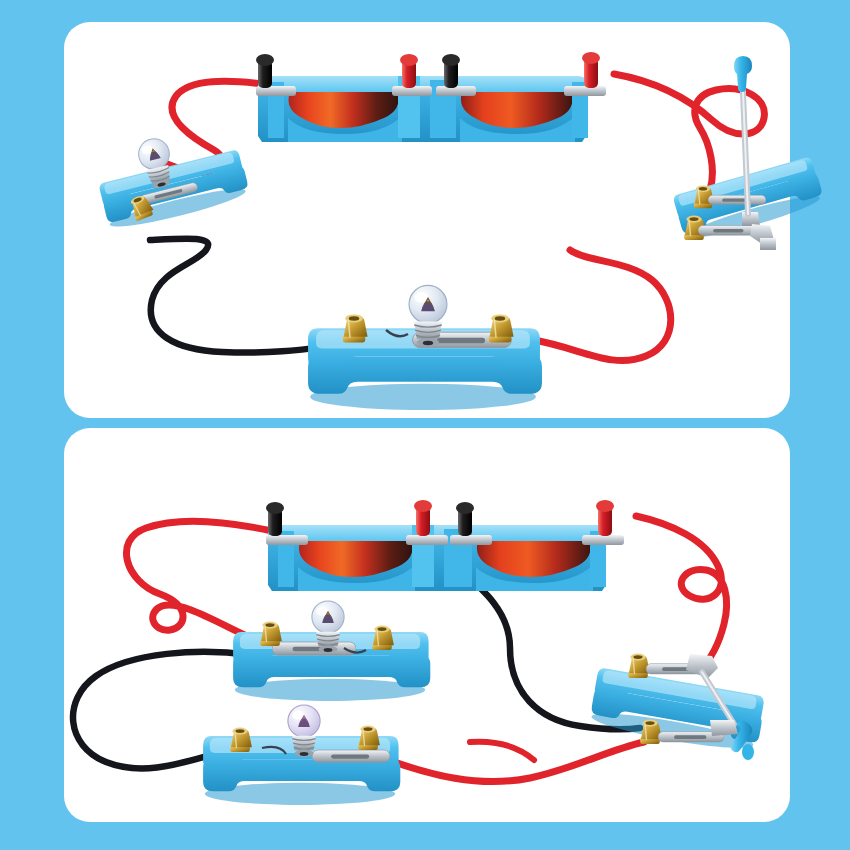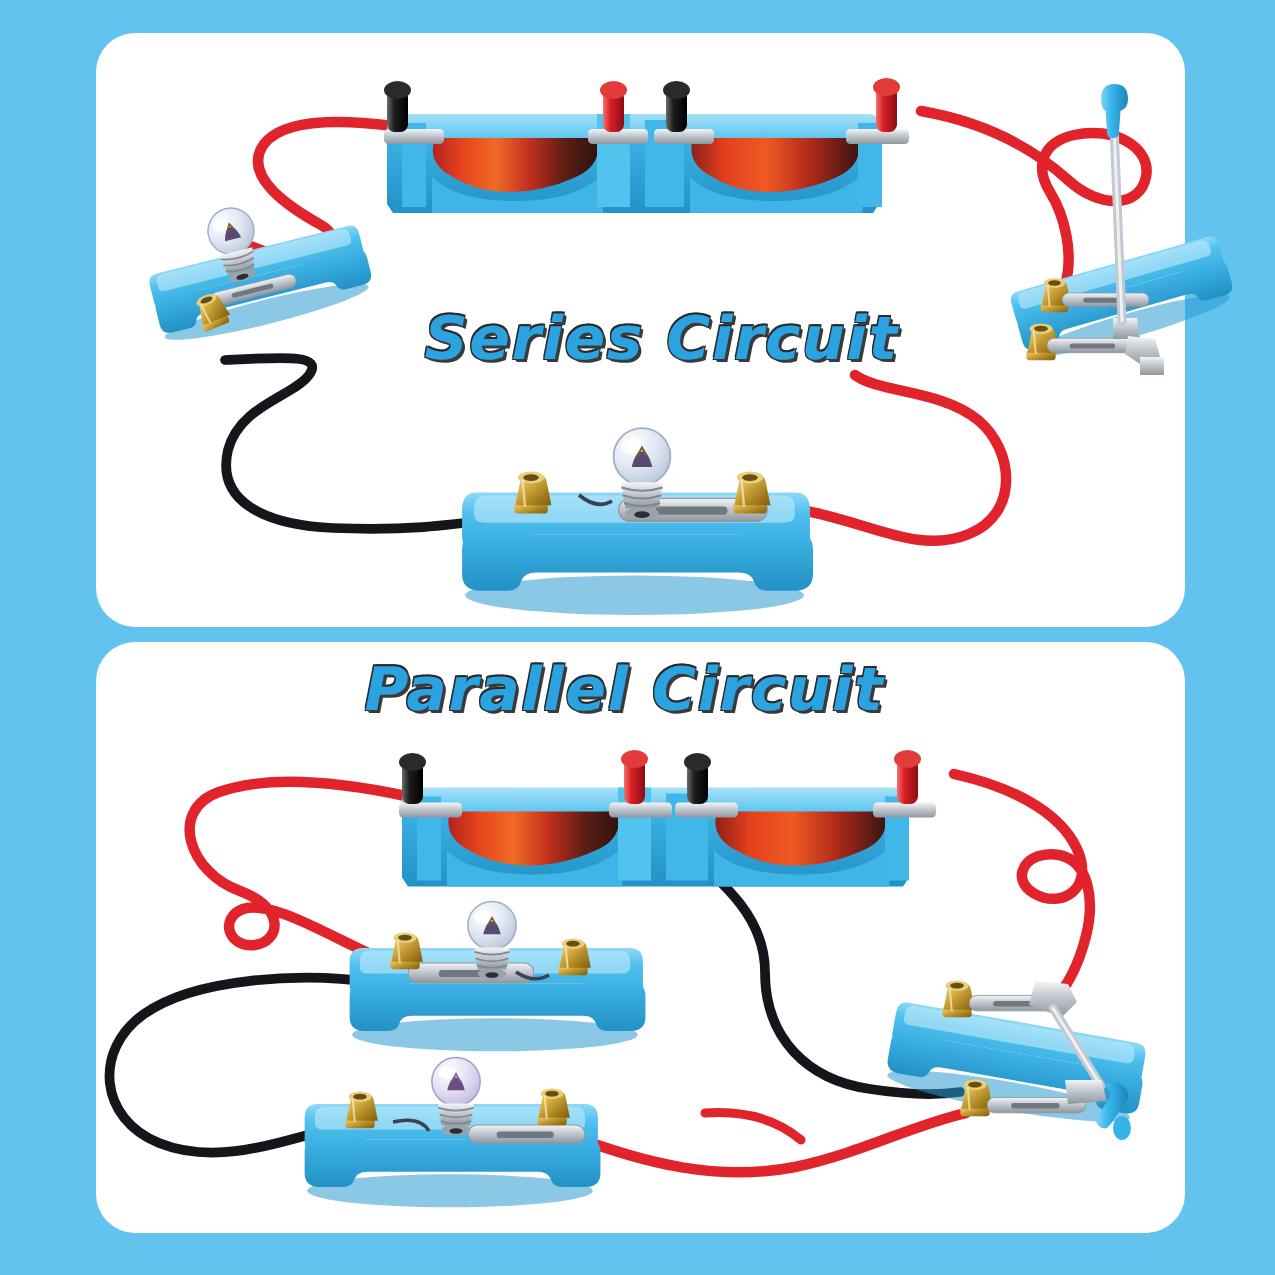--- a/index.html
+++ b/index.html
@@ -331,16 +331,14 @@
         <path d="M702 672 L 734 724" stroke="#c3c9d0" stroke-width="6" stroke-linecap="round"></path>
         <path d="M702 672 L 734 724" stroke="#eef1f4" stroke-width="2" stroke-linecap="round"></path>
         <path d="M710 720 l24 0 l4 14 l-26 2 z" fill="url(#steel)"></path>
 
         <path d="M736 724 q6 -6 13 0 q6 6 1 12 l-10 14 q-3 4 -7 1 q-4 -3 -1 -7 l8 -13 q2 -4 -4 -7 z" fill="url(#handleBlue)"></path>
         <ellipse cx="748" cy="752" rx="6" ry="8" fill="#35b4e8"></ellipse>
       </g>
     </g>
   </svg>
 
-  <div class="caption" id="cap-series">Series Circuit</div>
-  <div class="caption" id="cap-parallel">Parallel Circuit</div>
 
 </div>
 
 </body></html>

